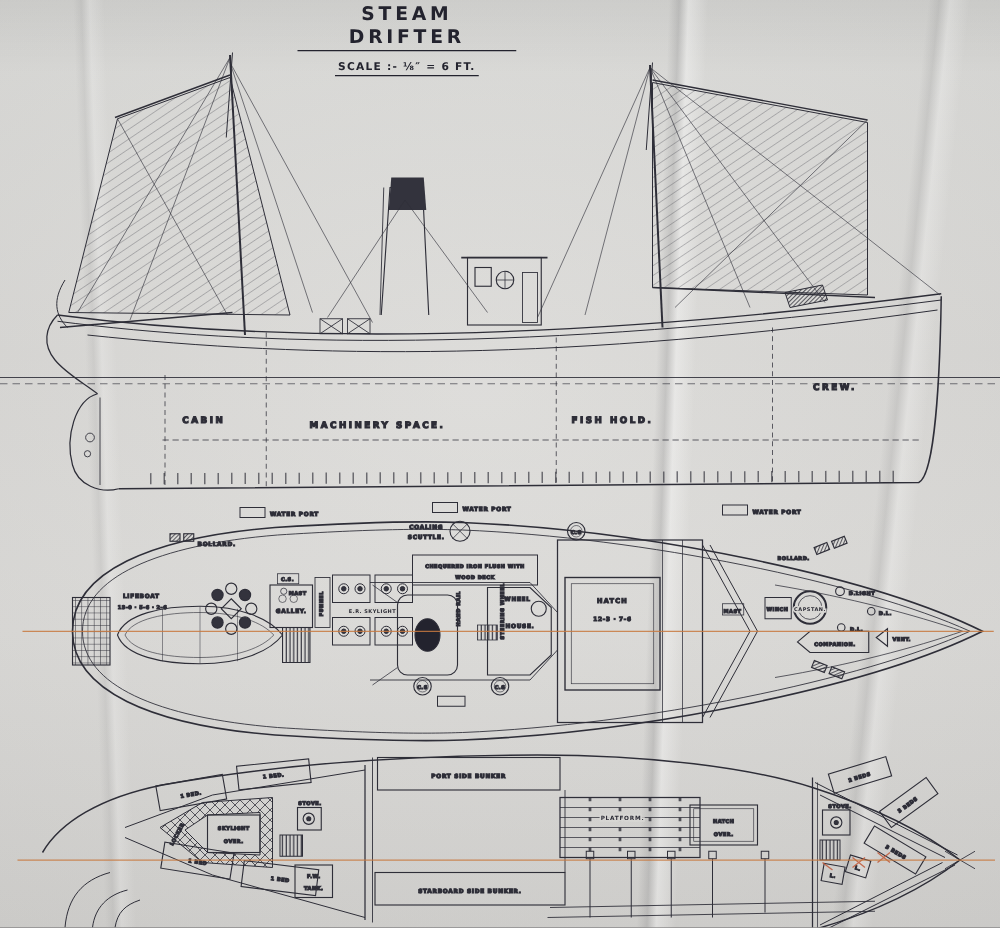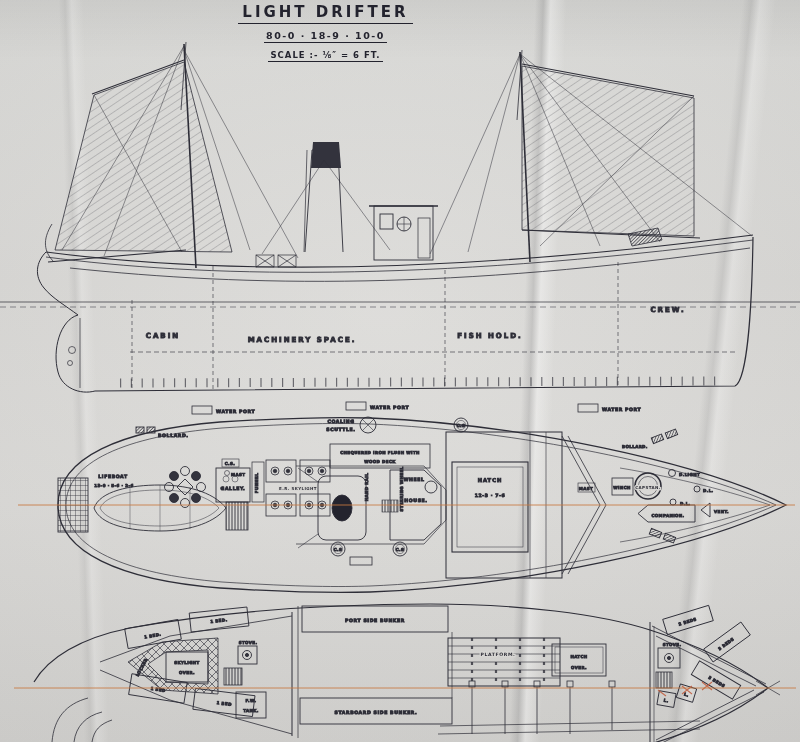--- a/index.html
+++ b/index.html
@@ -28,22 +28,21 @@
   .sm{font-size:4.6px;letter-spacing:.6px;font-weight:bold;}
   .xs{font-size:4px;letter-spacing:.4px;font-weight:bold;}
   .halo{paint-order:stroke;stroke:#d7d6d3;stroke-width:2.6px;}
 </style>
 </head>
 <body>
 
 <div class="paper">
 
   <div class="title-block">
-    <div><span class="t-title">LIGHT DRIFTER</span></div>
-    <div><span class="t-dims">80-0 · 18-9 · 10-0</span></div>
+    <div><span class="t-title">STEAM DRIFTER</span></div>
     <div><span class="t-scale">SCALE :- ⅛″ = 6 FT.</span></div>
   </div>
 
   <svg width="800" height="742" viewBox="0 0 800 742">
     <defs>
       <pattern id="sailhatch" width="6.5" height="6.5" patternUnits="userSpaceOnUse" patternTransform="rotate(56)">
         <line x1="0" y1="0" x2="0" y2="6.5" stroke="#3a3a44" stroke-width=".55" opacity=".8"></line>
       </pattern>
       <pattern id="grate" width="5" height="5" patternUnits="userSpaceOnUse">
         <path d="M0,0H5M0,0V5" stroke="#2b2b35" stroke-width=".8" fill="none"></path>

